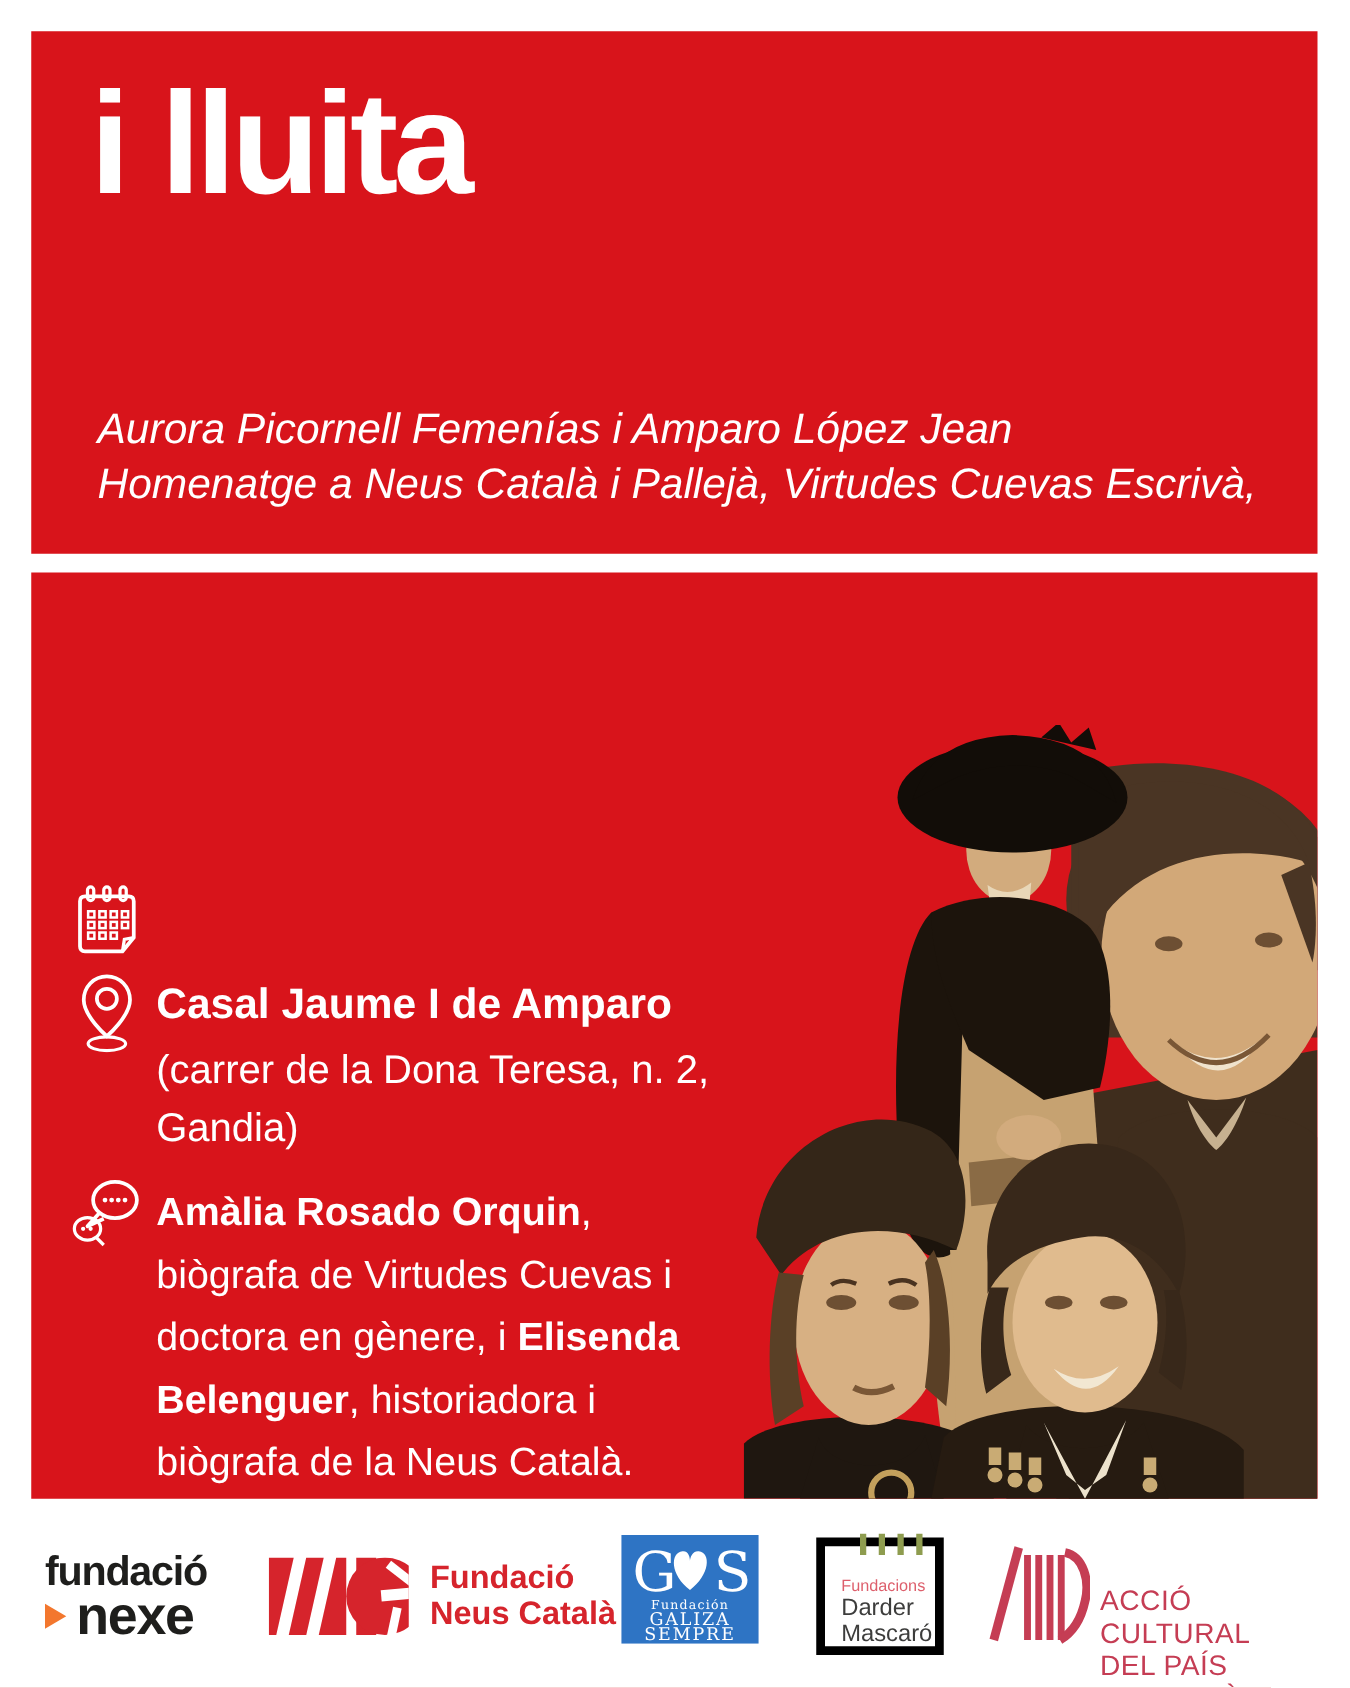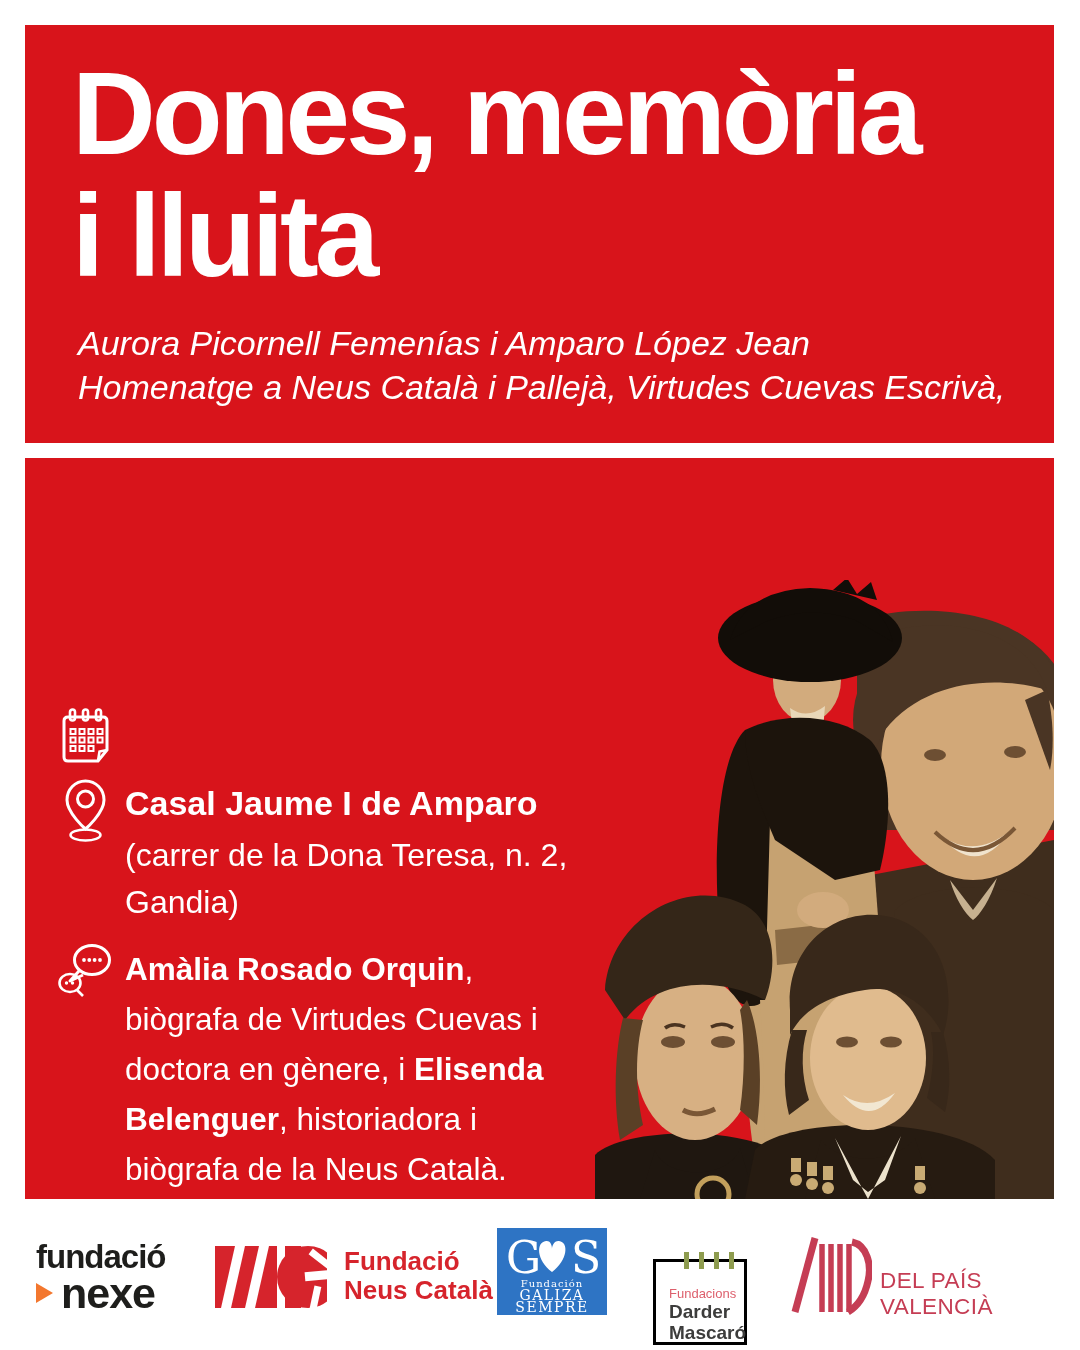--- a/index.html
+++ b/index.html
@@ -39,38 +39,37 @@
   .nexe-l2{display:flex;align-items:center;margin-top:2px;}
   .nexe-tri{width:0;height:0;border-left:17px solid #f3772e;border-top:10px solid transparent;
             border-bottom:10px solid transparent;margin-right:8px;}
   .nexe-word{font-size:43px;font-weight:700;letter-spacing:-1px;line-height:34px;}
 
   .nc-mark{left:215px;top:1246px;}
   .nc-text{left:344px;top:1247px;color:#d6242c;font-weight:700;font-size:26px;line-height:29px;}
 
   .gs-mark{left:497px;top:1228px;}
 
-  .darder{left:653px;top:1259px;width:88px;height:80px;border:3px solid #000000;background:#fff;}
+  .darder{left:653px;top:1230px;width:88px;height:80px;border:7px solid #000000;background:#fff;}
   .darder-dash{position:absolute;width:5px;height:17px;background:#8e9c4f;top:-10px;}
   .darder-body{padding:24px 0 0 13px;}
   .darder-l1{color:#dd5f6c;font-size:13px;line-height:15px;}
-  .darder-l2,.darder-l3{color:#3d3d3c;font-size:19px;font-weight:700;line-height:21px;}
+  .darder-l2,.darder-l3{color:#3d3d3c;font-size:19px;font-weight:400;line-height:21px;}
 
   .acpv-mark{left:788px;top:1234px;}
   .acpv-text{left:880px;top:1268px;color:#c53d54;font-size:22.5px;line-height:26px;
              letter-spacing:0.4px;font-weight:400;}
 </style>
 </head>
 <body>
 
 <div class="poster">
 
   <div class="red-block block-top">
     <div class="title">
-      <div>Dones, memòria</div>
       <div>i lluita</div>
     </div>
     <div class="subtitle">
       <div>Aurora Picornell Femenías i Amparo López Jean</div>
       <div>Homenatge a Neus Català i Pallejà, Virtudes Cuevas Escrivà,</div>
     </div>
   </div>
 
   <div class="red-block block-main">
 
@@ -255,16 +254,17 @@
     <g stroke="#c53d54" fill="none">
       <line x1="7" y1="78" x2="27" y2="4" stroke-width="7"></line>
       <line x1="34" y1="10" x2="34" y2="78" stroke-width="5.5"></line>
       <line x1="43" y1="10" x2="43" y2="78" stroke-width="5.5"></line>
       <line x1="52" y1="10" x2="52" y2="78" stroke-width="5.5"></line>
       <line x1="61" y1="10" x2="61" y2="78" stroke-width="5.5"></line>
       <path d="M64,8 C79,11 84,31 80,47 C77,61 70,72 60,78" stroke-width="7"></path>
     </g>
   </svg>
   <div class="logo acpv-text">
+    <div>ACCIÓ CULTURAL</div>
     <div>DEL PAÍS VALENCIÀ</div>
   </div>
 
 </div>
 
 </body></html>

